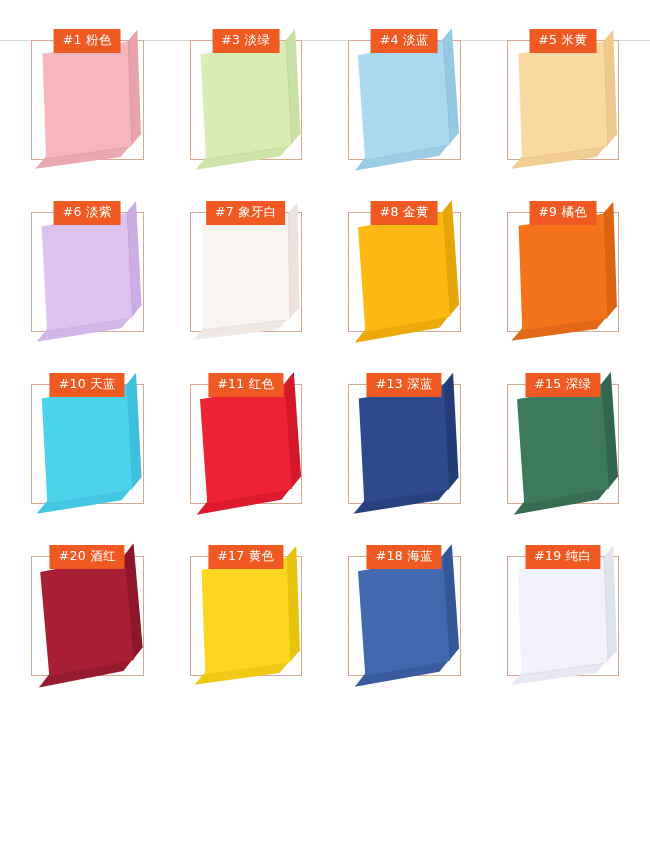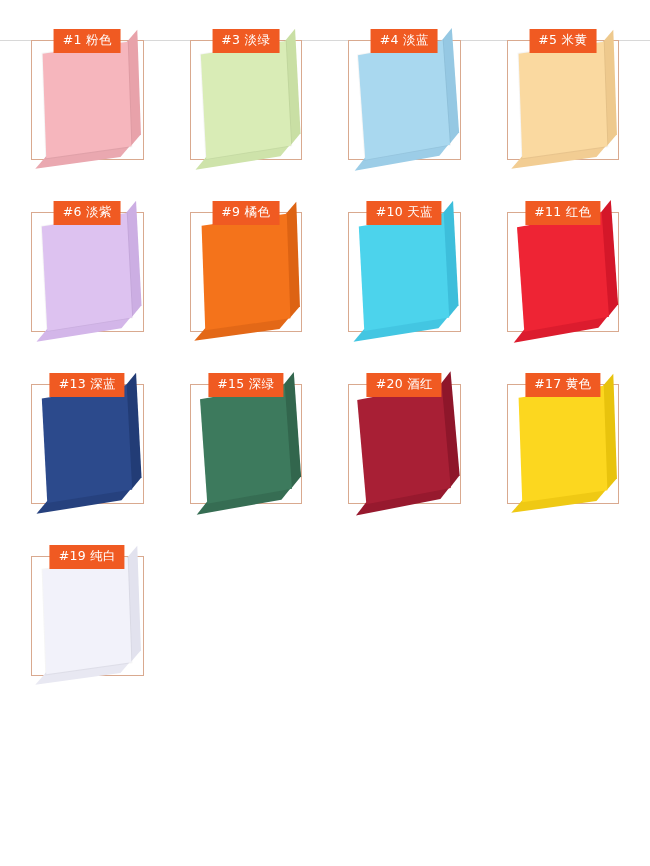--- a/index.html
+++ b/index.html
@@ -142,20 +142,36 @@
     </div>
     <div class="swatch-cell">
       <div class="cell-label">#6 淡紫</div>
       <div class="ream pale" style="transform: rotate(-9deg) skewX(-6deg);">
         <div class="side-bottom" style="background: rgb(211, 182, 233);"></div>
         <div class="side-right" style="background: rgb(204, 174, 227);"></div>
         <div class="top-face" style="background: rgb(221, 194, 240);"></div>
       </div>
     </div>
     <div class="swatch-cell">
+      <div class="cell-label">#7 象牙白</div>
+      <div class="ream pale" style="transform: rotate(-7deg) skewX(-6deg);">
+        <div class="side-bottom" style="background: rgb(240, 232, 227);"></div>
+        <div class="side-right" style="background: rgb(236, 227, 222);"></div>
+        <div class="top-face" style="background: rgb(250, 244, 241);"></div>
+      </div>
+    </div>
+    <div class="swatch-cell">
+      <div class="cell-label">#8 金黄</div>
+      <div class="ream deep" style="transform: rotate(-10deg) skewX(-6deg);">
+        <div class="side-bottom" style="background: rgb(235, 169, 11);"></div>
+        <div class="side-right" style="background: rgb(229, 164, 8);"></div>
+        <div class="top-face" style="background: rgb(252, 184, 19);"></div>
+      </div>
+    </div>
+    <div class="swatch-cell">
       <div class="cell-label">#9 橘色</div>
       <div class="ream deep" style="transform: rotate(-8deg) skewX(-6deg);">
         <div class="side-bottom" style="background: rgb(227, 104, 23);"></div>
         <div class="side-right" style="background: rgb(221, 99, 19);"></div>
         <div class="top-face" style="background: rgb(244, 115, 27);"></div>
       </div>
     </div>
     <div class="swatch-cell">
       <div class="cell-label">#10 天蓝</div>
       <div class="ream deep" style="transform: rotate(-9deg) skewX(-6deg);">
@@ -198,20 +214,28 @@
     </div>
     <div class="swatch-cell">
       <div class="cell-label">#17 黄色</div>
       <div class="ream deep" style="transform: rotate(-8deg) skewX(-6deg);">
         <div class="side-bottom" style="background: rgb(239, 201, 20);"></div>
         <div class="side-right" style="background: rgb(232, 195, 13);"></div>
         <div class="top-face" style="background: rgb(252, 215, 31);"></div>
       </div>
     </div>
     <div class="swatch-cell">
+      <div class="cell-label">#18 海蓝</div>
+      <div class="ream deep" style="transform: rotate(-10deg) skewX(-6deg);">
+        <div class="side-bottom" style="background: rgb(58, 92, 158);"></div>
+        <div class="side-right" style="background: rgb(53, 87, 149);"></div>
+        <div class="top-face" style="background: rgb(66, 104, 174);"></div>
+      </div>
+    </div>
+    <div class="swatch-cell">
       <div class="cell-label">#19 纯白</div>
       <div class="ream pale" style="transform: rotate(-8deg) skewX(-6deg);">
         <div class="side-bottom" style="background: rgb(232, 232, 242);"></div>
         <div class="side-right" style="background: rgb(226, 226, 238);"></div>
         <div class="top-face" style="background: rgb(242, 242, 250);"></div>
       </div>
     </div>
   </div>
 
 </body></html>

